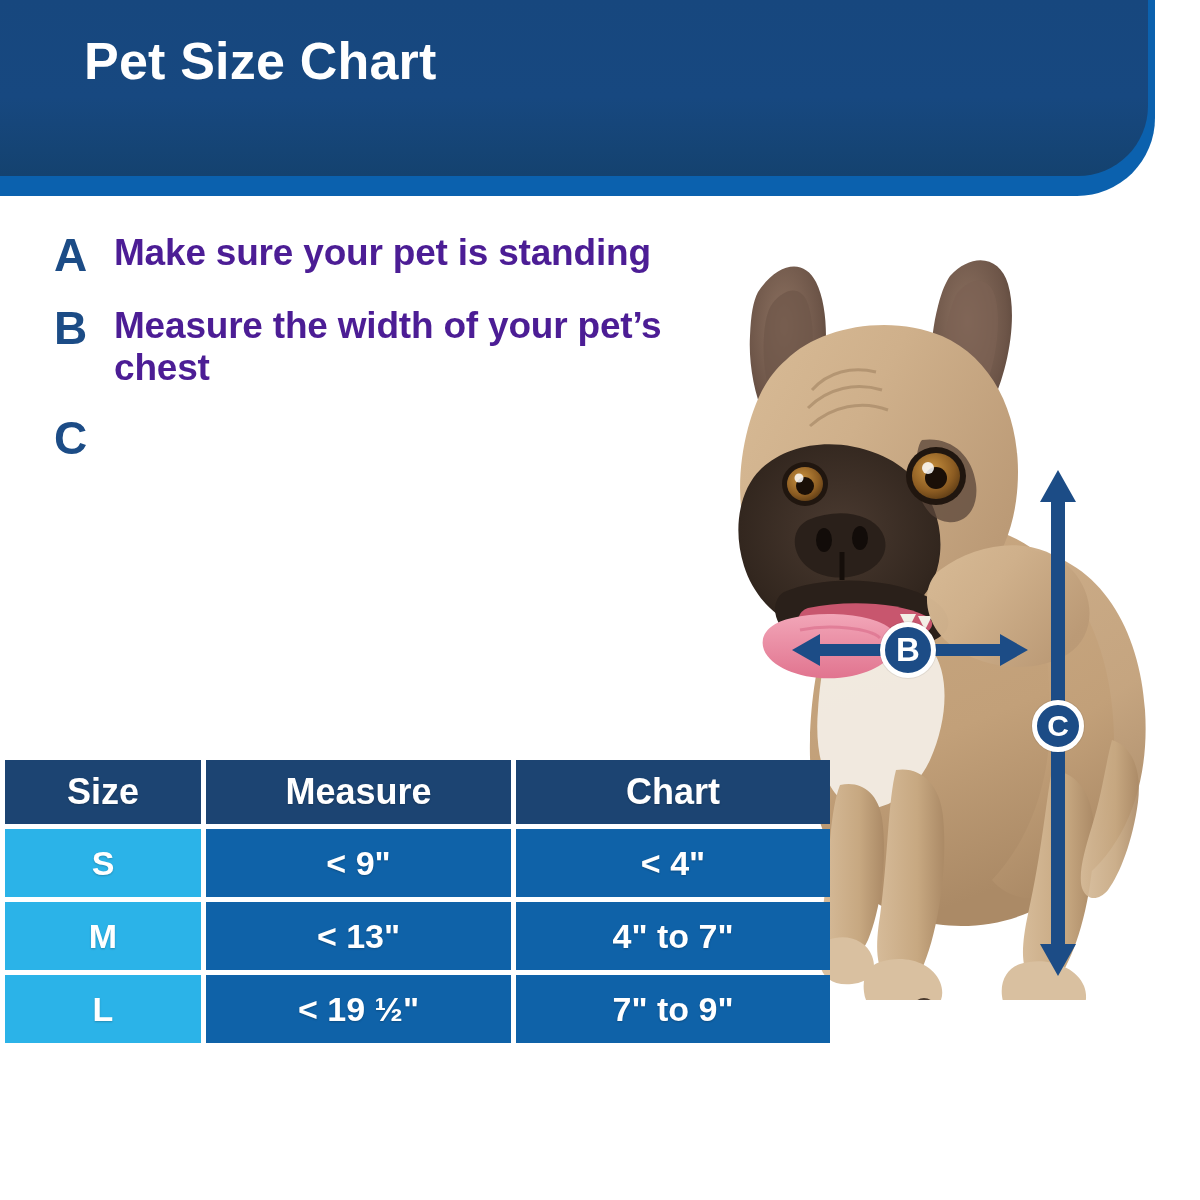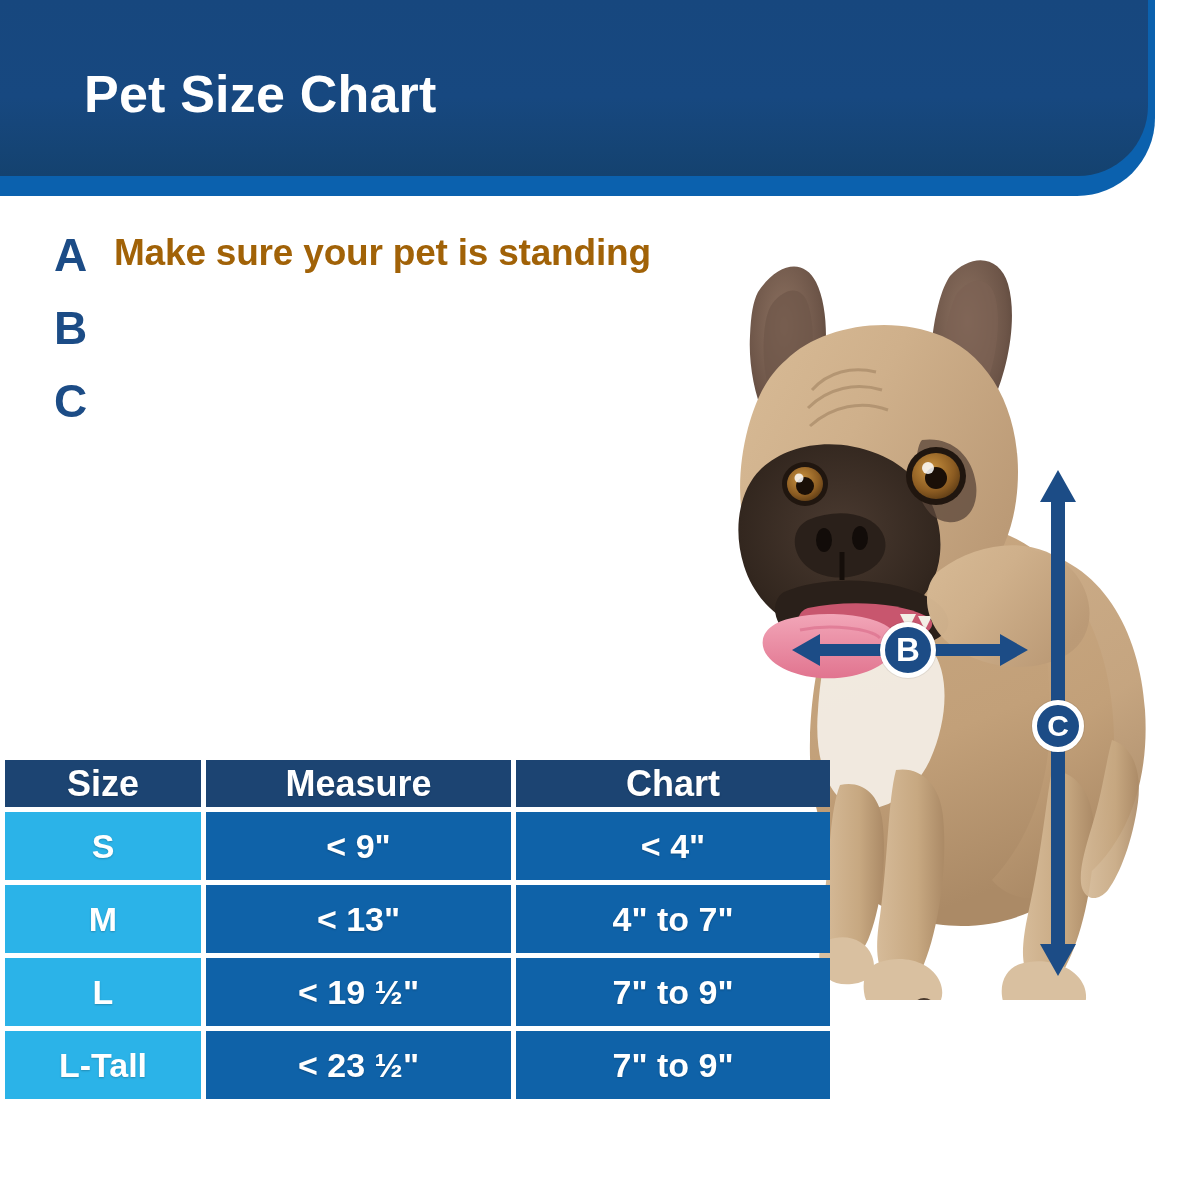--- a/index.html
+++ b/index.html
@@ -38,21 +38,21 @@
     left: 0;
     top: 0;
     width: 1148px;
     height: 176px;
     background: linear-gradient(180deg, #17477E 0%, #174880 55%, #14426f 100%);
     border-bottom-right-radius: 70px;
   }
   .header-title {
     position: absolute;
     left: 84px;
-    top: 68px;
+    top: 35px;
     font-size: 52px;
     font-weight: bold;
     color: #ffffff;
     letter-spacing: 0.2px;
     line-height: 1;
     white-space: nowrap;
   }
 
   
   .instructions {
@@ -73,21 +73,21 @@
     font-weight: bold;
     color: #1C4C86;
     line-height: 1.02;
     text-align: left;
     padding-left: 12px;
     box-sizing: border-box;
   }
   .instr-text {
     font-size: 37px;
     font-weight: bold;
-    color: #a16207;
+    color: #4c1d95;
     line-height: 1.14;
     letter-spacing: -0.2px;
   }
 
   
   .size-table {
     position: absolute;
     left: 0;
     top: 755px;
     width: 830px;
@@ -98,21 +98,21 @@
   .size-table th, .size-table td {
     padding: 0;
     margin: 0;
     text-align: center;
     vertical-align: middle;
     color: #ffffff;
     font-weight: bold;
     text-shadow: 0 1px 2px rgba(0,0,0,0.22);
   }
   .size-table th {
-    height: 47px;
+    height: 64px;
     background: #1C4472;
     font-size: 36px;
   }
   .col-size { width: 196px; }
   .col-height { width: 305px; }
   .col-width { width: 314px; }
 
   td.cell-size {
     height: 68px;
     background: #2BB3E8;
@@ -333,20 +333,21 @@
   <div class="badge badge-b">B</div>
   <div class="badge badge-c">C</div>
 
   <div class="instructions">
     <div class="instr-row">
       <div class="instr-letter">A</div>
       <div class="instr-text">Make sure your pet is standing</div>
     </div>
     <div class="instr-row">
       <div class="instr-letter">B</div>
+      <div class="instr-text">Measure the width of your pet’s chest</div>
     </div>
     <div class="instr-row">
       <div class="instr-letter">C</div>
     </div>
   </div>
 
   <table class="size-table">
     <colgroup>
       <col class="col-size">
         <col class="col-height">
@@ -368,21 +369,16 @@
       <tr>
         <td class="cell-size">M</td>
         <td class="cell-val">&lt; 13"</td>
         <td class="cell-val">4" to 7"</td>
       </tr>
       <tr>
         <td class="cell-size">L</td>
         <td class="cell-val">&lt; 19 ½"</td>
         <td class="cell-val">7" to 9"</td>
       </tr>
-      <tr>
-        <td class="cell-size">L-Tall</td>
-        <td class="cell-val">&lt; 23 ½"</td>
-        <td class="cell-val">7" to 9"</td>
-      </tr>
     </tbody>
   </table>
 
 </div>
 
 </body></html>

